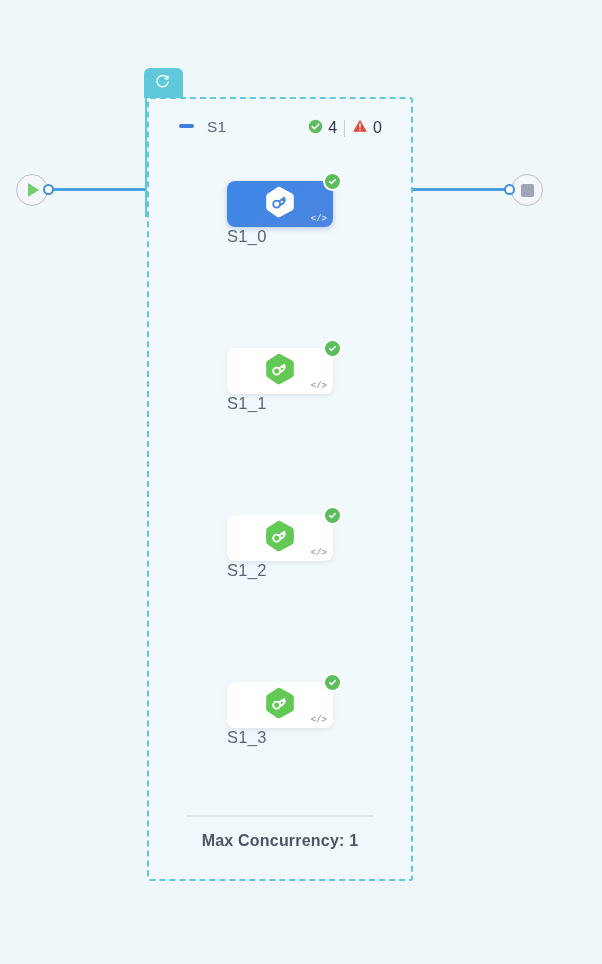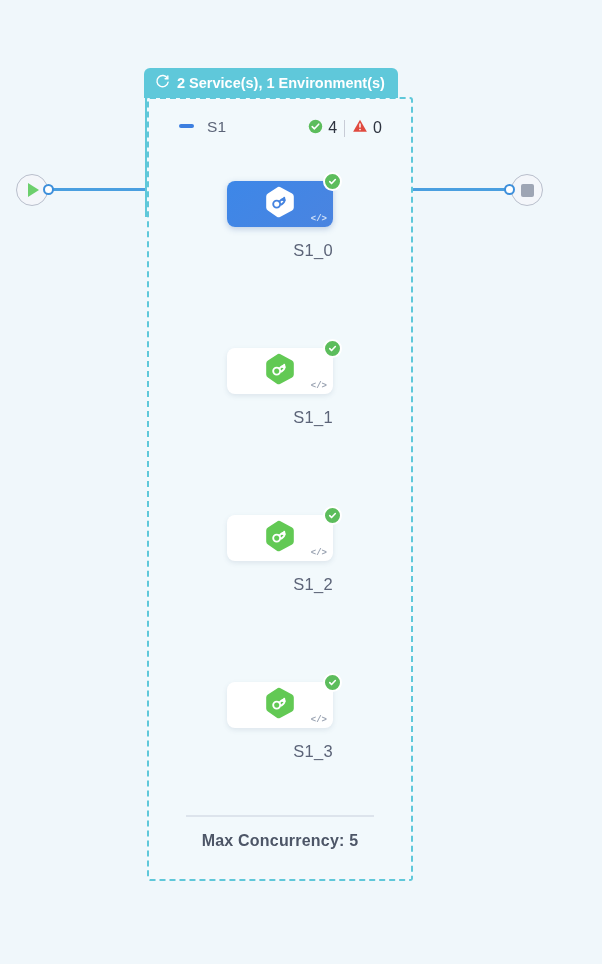--- a/index.html
+++ b/index.html
@@ -206,22 +206,22 @@
     bottom: 3px;
     font-size: 9px;
     font-family: "Liberation Mono", monospace;
     font-weight: 700;
     line-height: 1;
     color: #9aa3b2;
   }
   .node-card.selected .code-badge { color: #cfe0f8; }
 
   .node-label {
-    margin-top: 14px;
-    text-align: right;
+    margin-top: 0;
+    text-align: left;
     font-size: 16.5px;
     color: #5c6478;
     letter-spacing: .3px;
   }
 
   
   .group-divider {
     position: absolute;
     left: 186px;
     top: 815px;
@@ -263,21 +263,20 @@
 
   <div class="group"></div>
 
   <div class="group-header">
     <span class="refresh-icon">
       <svg width="15" height="15" viewBox="0 0 24 24" fill="none" stroke="#ffffff" stroke-width="2.2" stroke-linecap="round">
         <path d="M20 7 A9 9 0 1 0 21 13"></path>
         <path d="M20.5 3.2 L20.5 7.6 L16.2 7.6"></path>
       </svg>
     </span>
-    <span>2 Service(s), 1 Environment(s)</span>
   </div>
 
   <div class="group-title-row">
     <span class="collapse-toggle">
       <span class="collapse-bar"></span>
     </span>
     <span class="group-name">S1</span>
     <span class="status-cluster">
       <span class="status-group">
         <span>
@@ -384,15 +383,15 @@
         <svg width="11" height="11" viewBox="0 0 14 14">
           <path d="M3.5 7.2 L5.8 9.6 L10.6 4.5" fill="none" stroke="#ffffff" stroke-width="2" stroke-linecap="round" stroke-linejoin="round"></path>
         </svg>
       </span>
       <span class="code-badge">&lt;/&gt;</span>
     </div>
     <div class="node-label">S1_3</div>
   </div>
 
   <div class="group-divider"></div>
-  <div class="group-footer">Max Concurrency: 5</div>
+  <div class="group-footer">Max Concurrency: 1</div>
 
 </div>
 
 </body></html>

